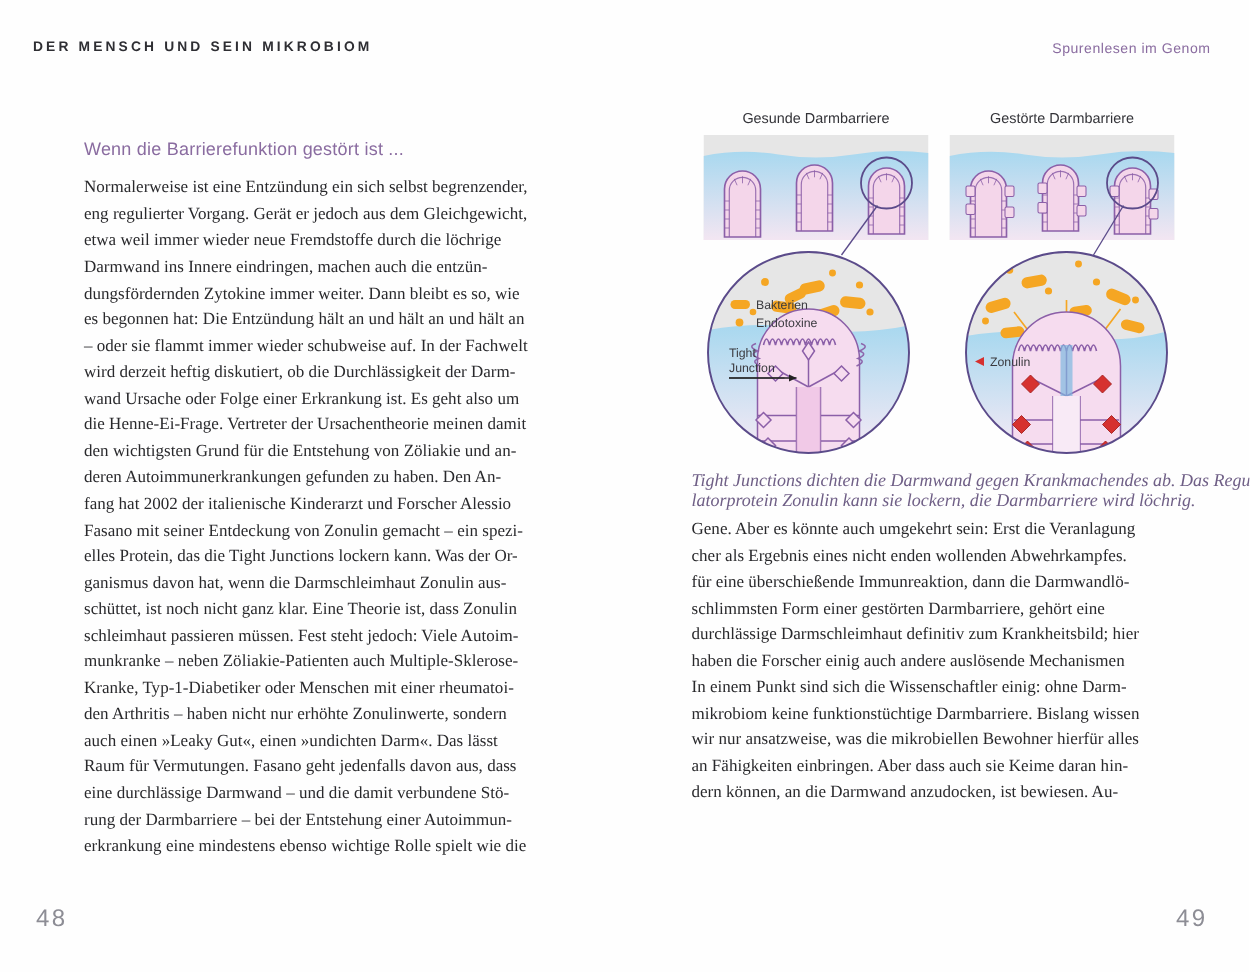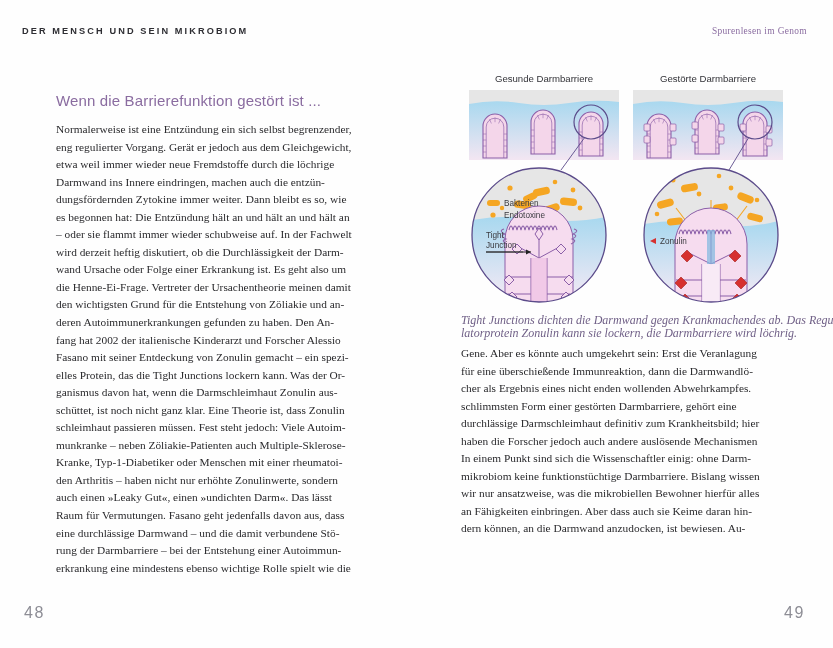--- a/index.html
+++ b/index.html
@@ -32,21 +32,21 @@
     font-size: 9.2px;
     letter-spacing: 2.1px;
     color: #2e2e33;
     font-weight: 600;
     white-space: nowrap;
   }
   .running-head-right {
     position: absolute;
     right: 26px;
     top: 26px;
-    font-family: Liberation Serif, serif;
+    font-family: Liberation Sans, sans-serif;
     font-size: 9.4px;
     letter-spacing: 0.35px;
     color: #8a6ca0;
     white-space: nowrap;
   }
 
   
   .folio {
     position: absolute;
     bottom: 26px;
@@ -62,21 +62,21 @@
   .col {
     position: absolute;
     top: 92px;
     width: 320px;
   }
   .col-left  { left: 56px; }
   .col-right { left: 461px; width: 330px; top: 345px; }
 
   .section-title {
     font-family: "Liberation Sans", sans-serif;
-    font-size: 15px;
+    font-size: 12px;
     font-weight: 400;
     color: #8a6ca0;
     margin: 0 0 11px 0;
     letter-spacing: 0.15px;
     line-height: 1.2;
   }
 
   .body-text {
     font-family: "Liberation Serif", serif;
     font-size: 11.35px;
@@ -395,25 +395,25 @@
 
     <div class="fig-caption" id="fig-caption">
         <span class="ln">Tight Junctions dichten die Darmwand gegen Krankmachendes ab. Das Regu-</span>
         <span class="ln">latorprotein Zonulin kann sie lockern, die Darmbarriere wird löchrig.</span>
       </div>
   </div>
 
   <div class="col col-right">
     <div class="body-text" id="right-body">
         <span class="ln">Gene. Aber es könnte auch umgekehrt sein: Erst die Veranlagung</span>
+        <span class="ln">cher als Ergebnis eines nicht enden wollenden Abwehrkampfes.</span>
         <span class="ln">für eine überschießende Immunreaktion, dann die Darmwandlö-</span>
-        <span class="ln">cher als Ergebnis eines nicht enden wollenden Abwehrkampfes.</span>
         <span class="ln">schlimmsten Form einer gestörten Darmbarriere, gehört eine</span>
         <span class="ln">durchlässige Darmschleimhaut definitiv zum Krankheitsbild; hier</span>
-        <span class="ln">haben die Forscher jedoch auch andere auslösende Mechanismen</span>
+        <span class="ln">haben die Forscher einig auch andere auslösende Mechanismen</span>
         <span class="ln">In einem Punkt sind sich die Wissenschaftler einig: ohne Darm-</span>
         <span class="ln">mikrobiom keine funktionstüchtige Darmbarriere. Bislang wissen</span>
         <span class="ln">wir nur ansatzweise, was die mikrobiellen Bewohner hierfür alles</span>
         <span class="ln">an Fähigkeiten einbringen. Aber dass auch sie Keime daran hin-</span>
         <span class="ln">dern können, an die Darmwand anzudocken, ist bewiesen. Au-</span>
       </div>
   </div>
 
   <div class="folio folio-left">48</div>
   <div class="folio folio-right">49</div>

